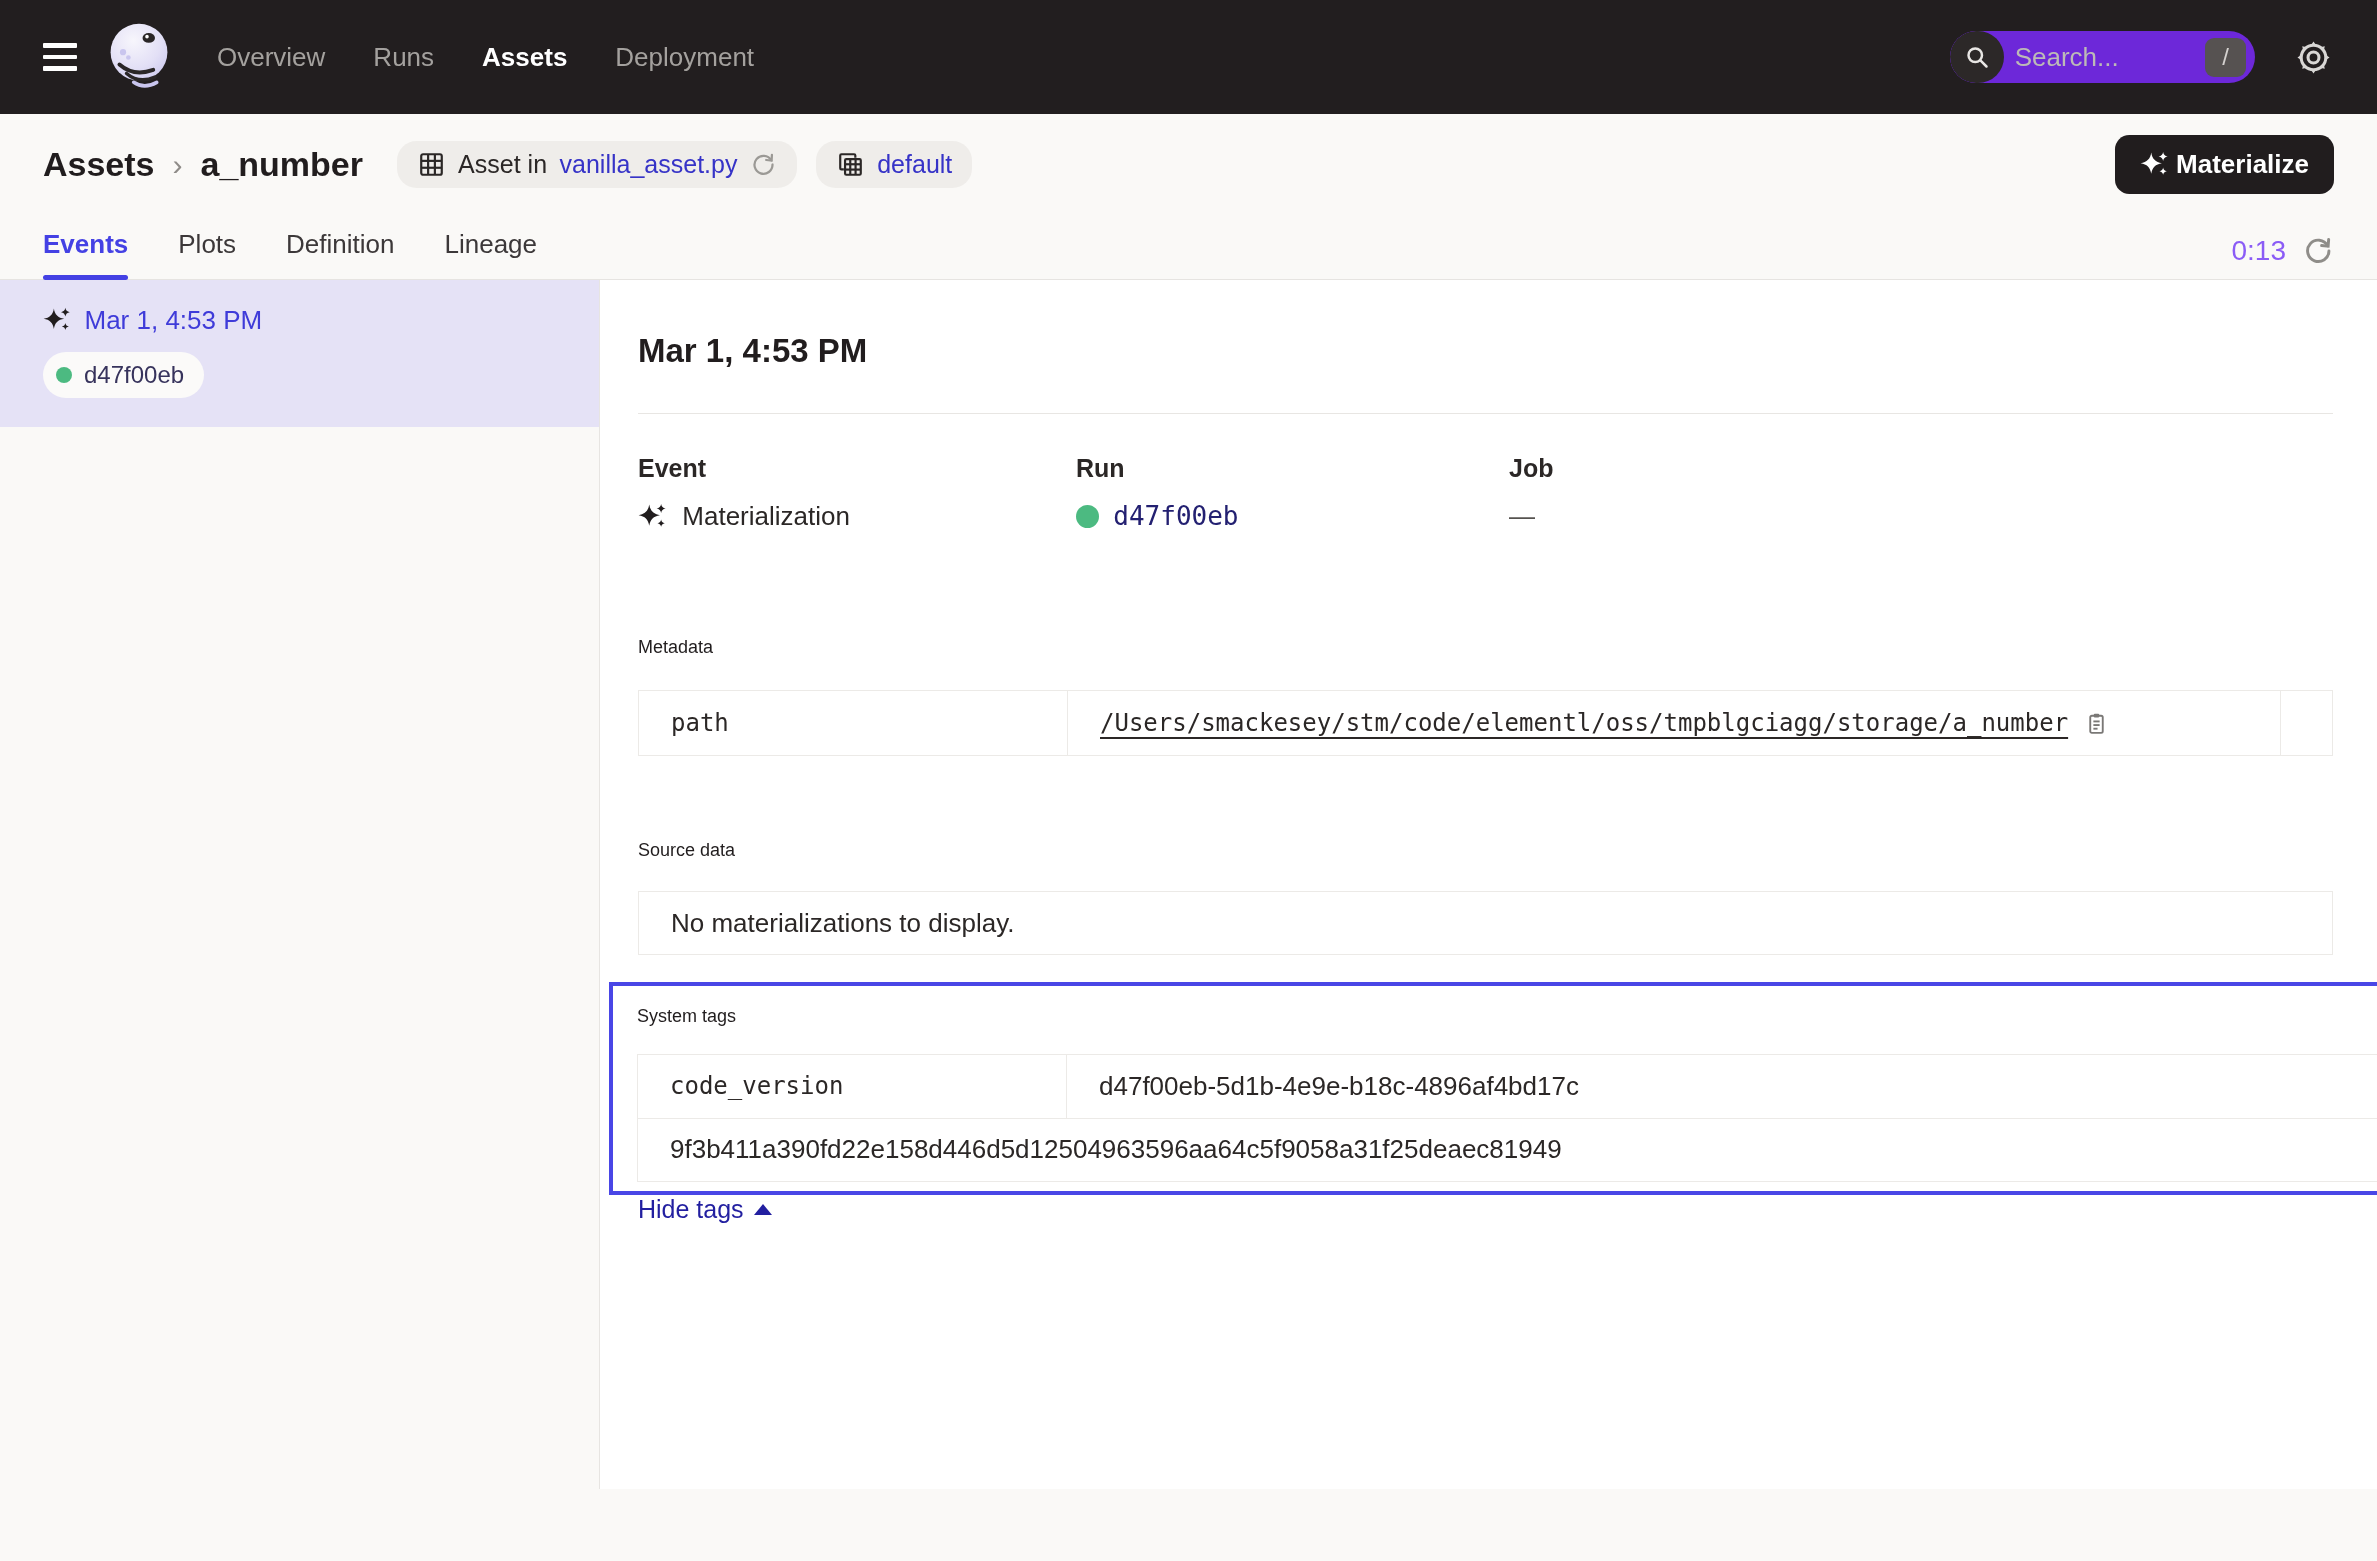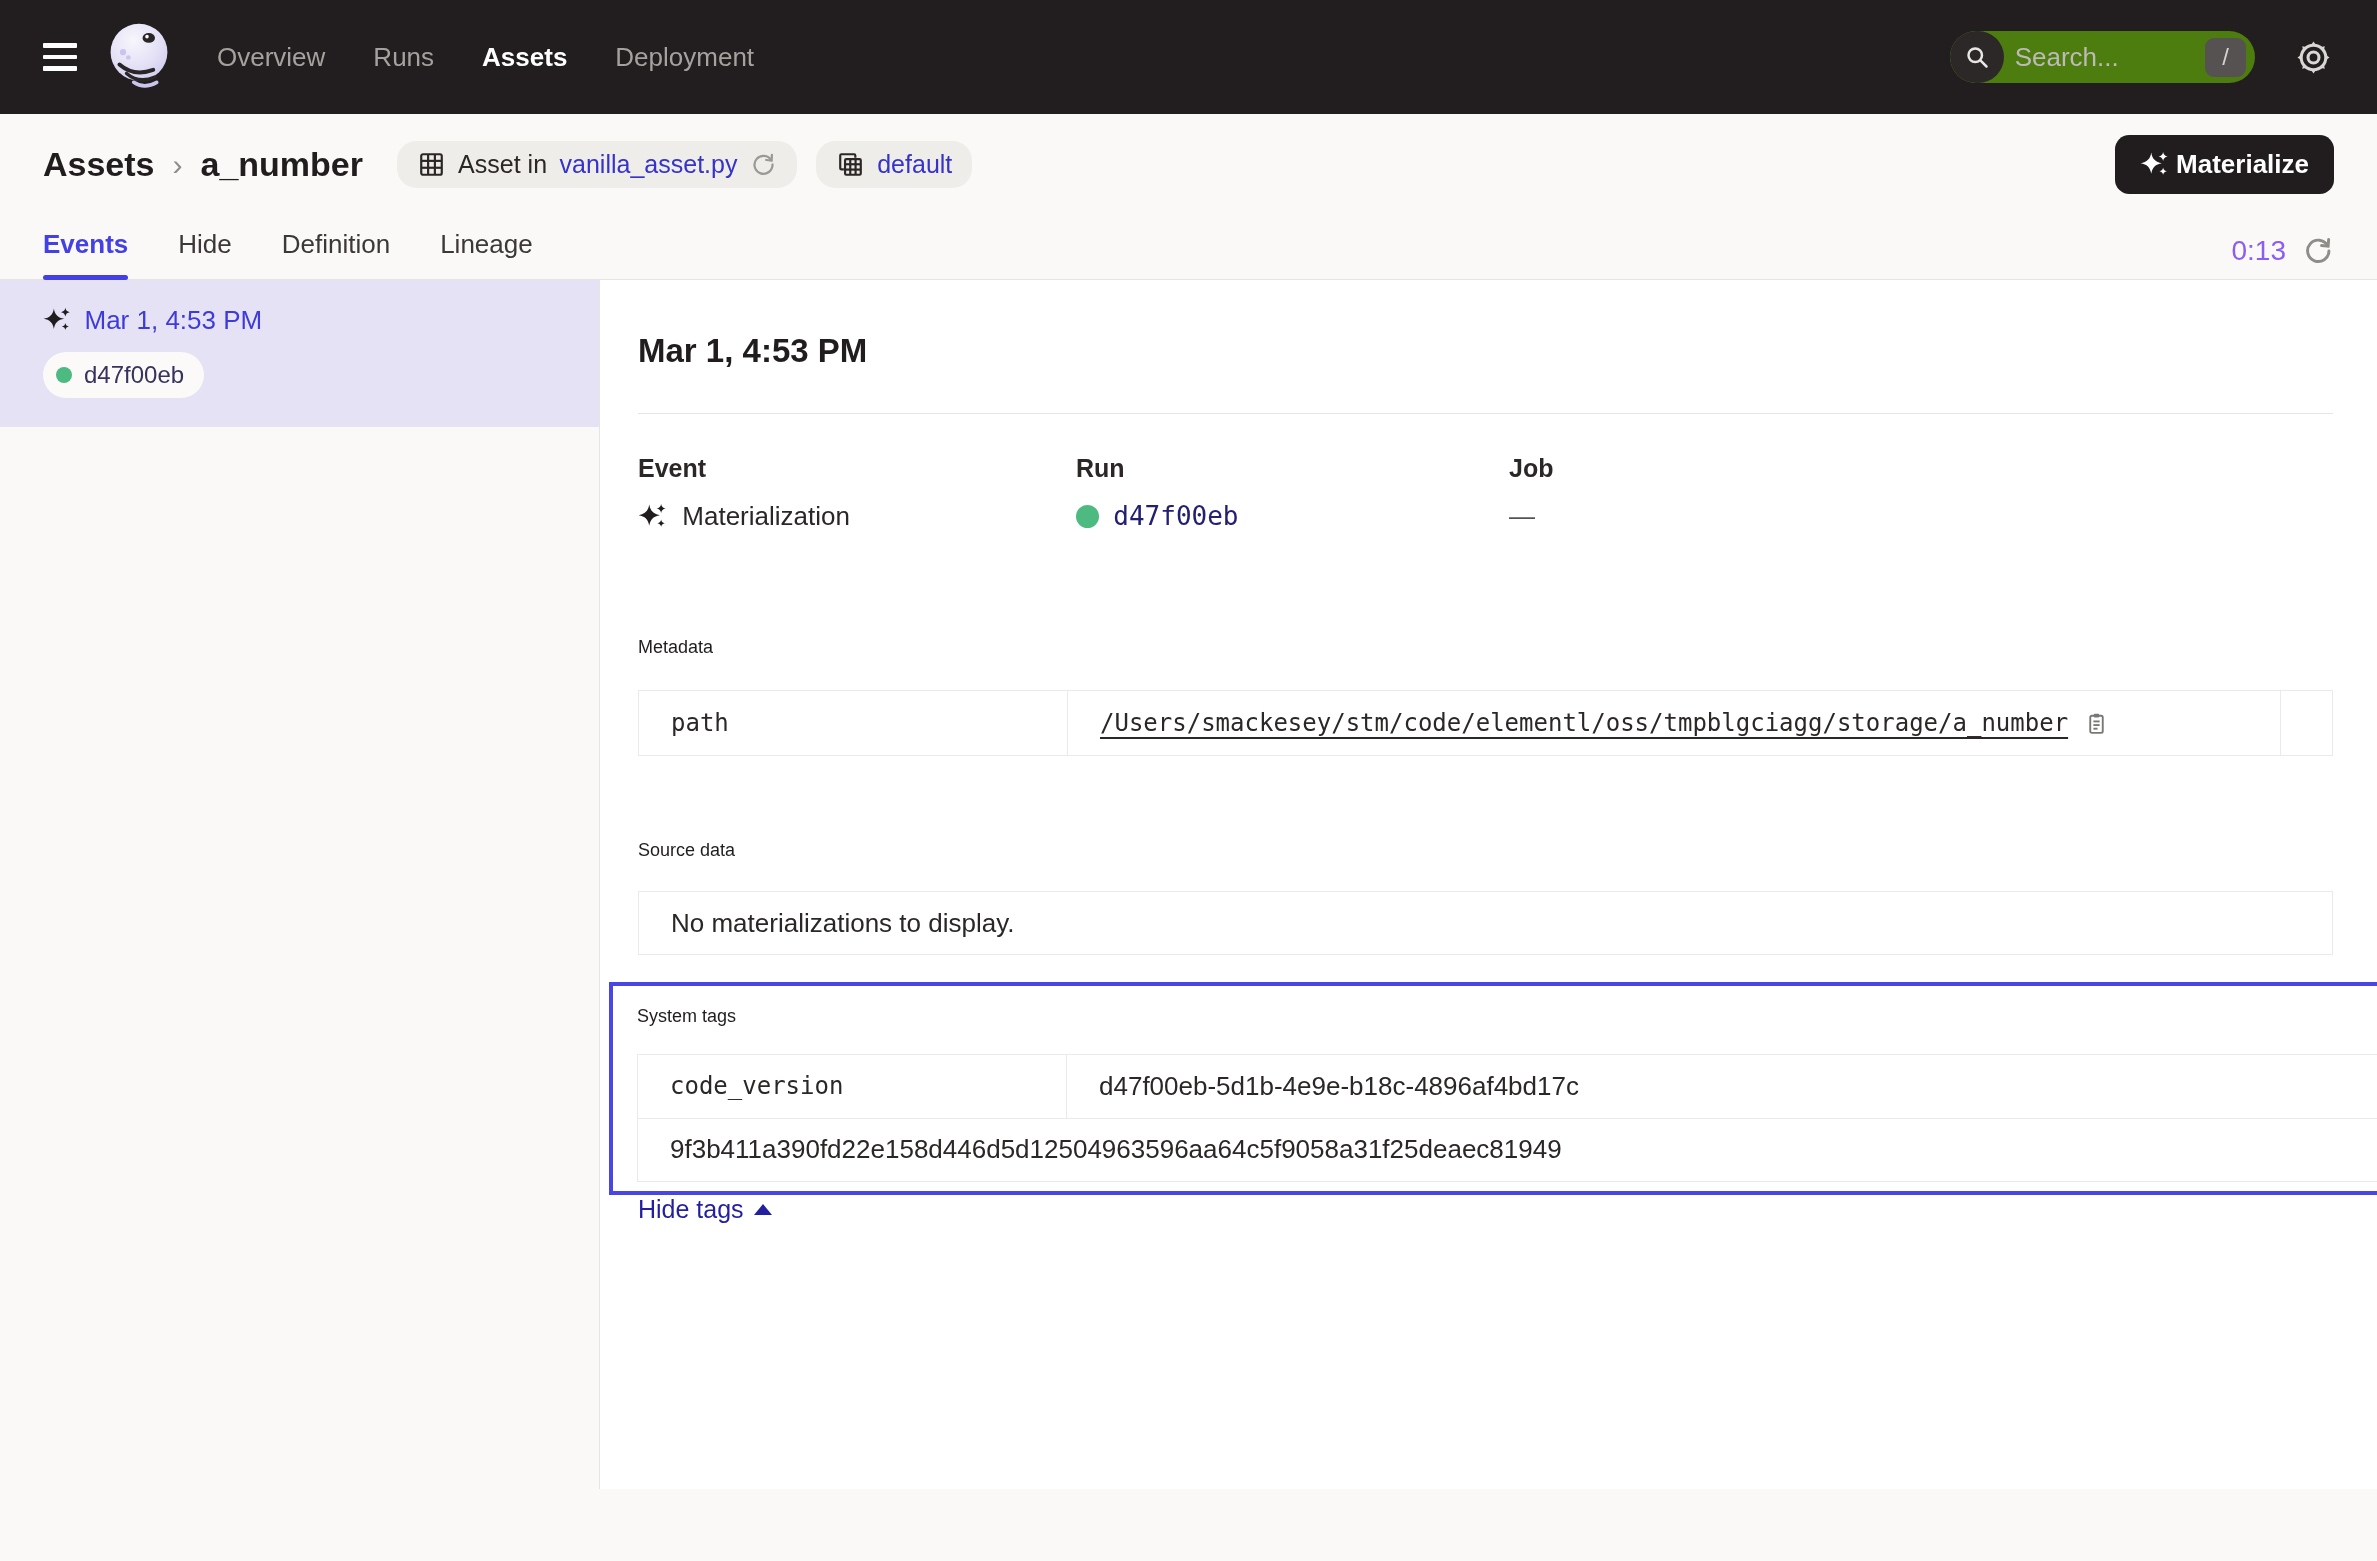--- a/index.html
+++ b/index.html
@@ -19,21 +19,21 @@
   }
   .hamburger { width:34px; display:flex; flex-direction:column; gap:7.1px; cursor:pointer; margin-right:30px; }
   .hamburger span { height:4.5px; background:#FFFFFF; border-radius:0.9px; }
   .logo { width:64px; height:71px; margin-right:46px; }
   .nav-links { display:flex; gap:48px; align-items:center; }
   .nav-link { font-size:26px; font-weight:500; color:#A4A19E; cursor:pointer; }
   .nav-link.active { color:#FFFFFF; font-weight:700; }
   .nav-spacer { flex:1; }
   .searchbox {
     width:305px; height:52px; border-radius:26px;
-    background:#4d7c0f; display:flex; align-items:center;
+    background:#6d28d9; display:flex; align-items:center;
     overflow:hidden;
   }
   .search-iconwrap {
     width:54px; height:52px; border-radius:26px;
     background:#2C2828; display:flex; align-items:center; justify-content:center;
     flex:none;
   }
   .searchbox input {
     flex:1; min-width:0; background:transparent; border:none; outline:none;
     font-family:"Liberation Sans", sans-serif;
@@ -263,21 +263,21 @@
       <path d="M9 2 C9.7 7 12.5 9.8 17.5 10.5 C12.5 11.2 9.7 14 9 19 C8.3 14 5.5 11.2 0.5 10.5 C5.5 9.8 8.3 7 9 2 Z"></path>
       <path d="M18.5 1.5 C18.8 3.6 20 4.8 22.1 5.1 C20 5.4 18.8 6.6 18.5 8.7 C18.2 6.6 17 5.4 14.9 5.1 C17 4.8 18.2 3.6 18.5 1.5 Z"></path>
       <path d="M18.5 14 C18.75 15.7 19.7 16.65 21.4 16.9 C19.7 17.15 18.75 18.1 18.5 19.8 C18.25 18.1 17.3 17.15 15.6 16.9 C17.3 16.65 18.25 15.7 18.5 14 Z"></path>
     </svg>
     <span>Materialize</span>
   </button>
 </header>
 
 <div class="tabsrow">
   <span class="tab active">Events</span>
-  <span class="tab">Hide</span>
+  <span class="tab">Plots</span>
   <span class="tab">Definition</span>
   <span class="tab">Lineage</span>
   <div class="tabs-right">
     <span class="timer">0:13</span>
     <span class="refresh-btn">
       <svg width="32" height="32" viewBox="0 0 24 24" fill="none" stroke="#8F8D89" stroke-width="2.2" stroke-linecap="round">
         <path d="M19.2 8 A8 8 0 1 0 20.2 12"></path>
         <polyline points="20,3.3 19.6,8.4 14.7,7.9"></polyline>
       </svg>
     </span>

